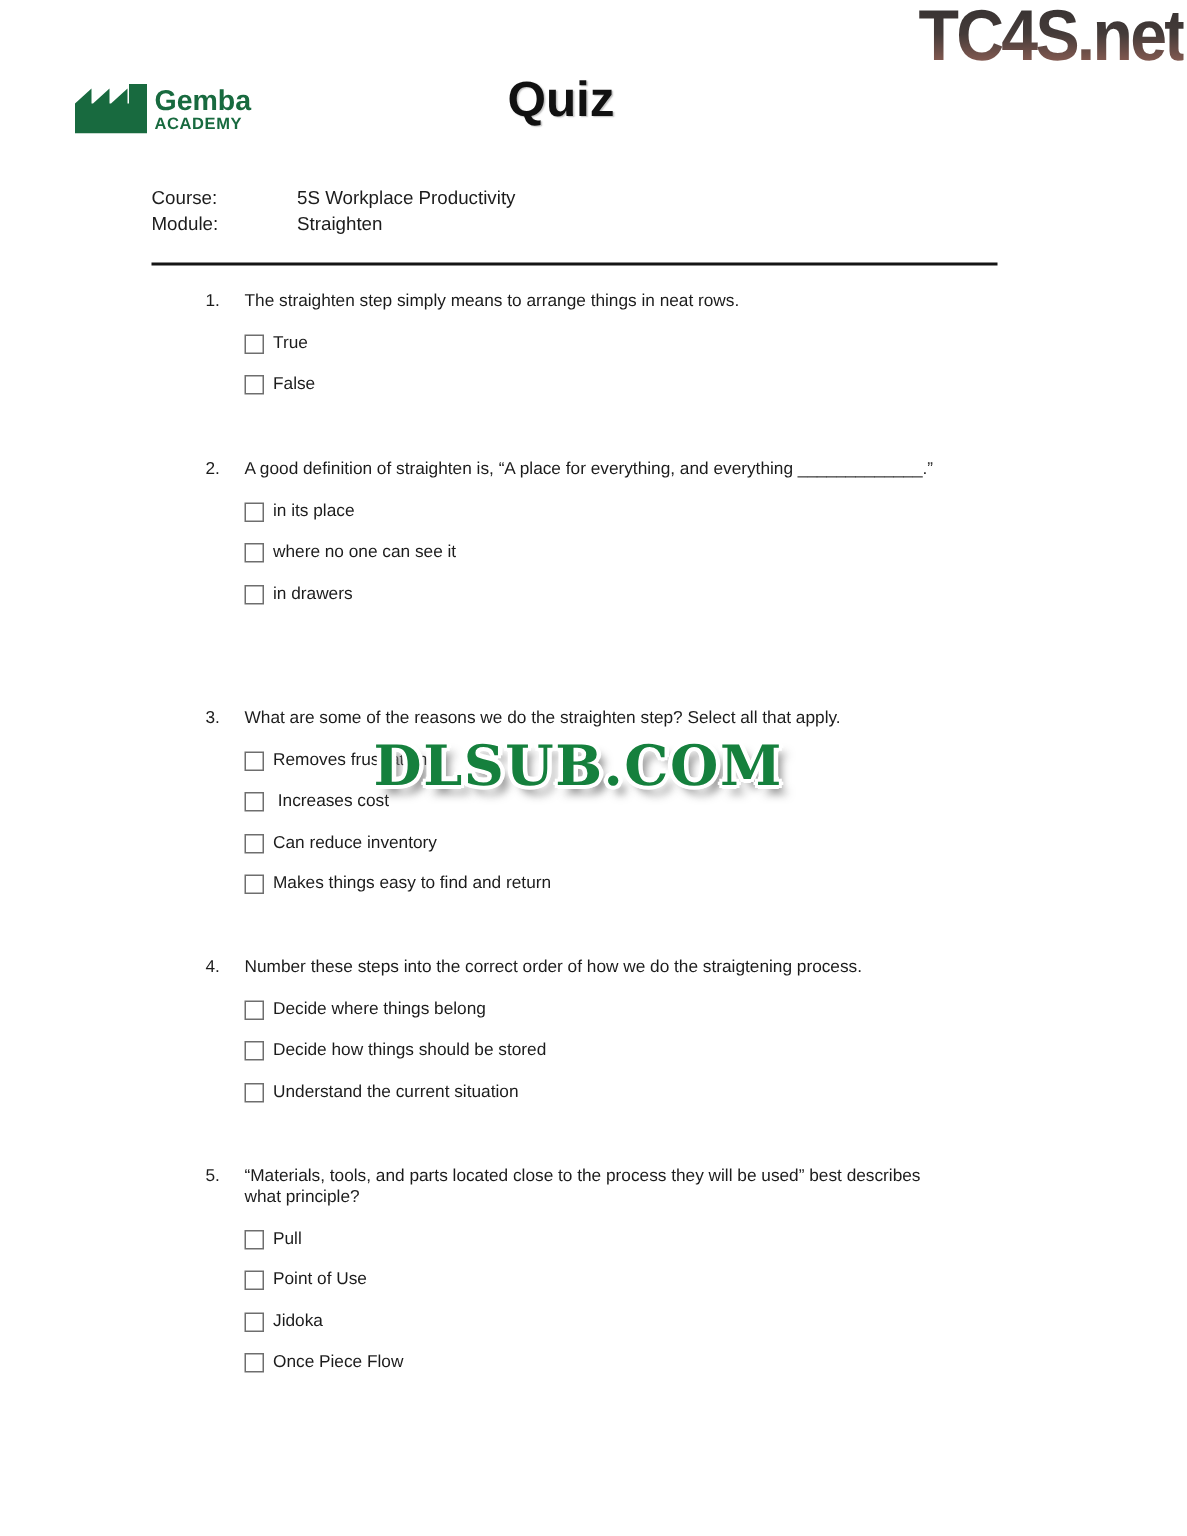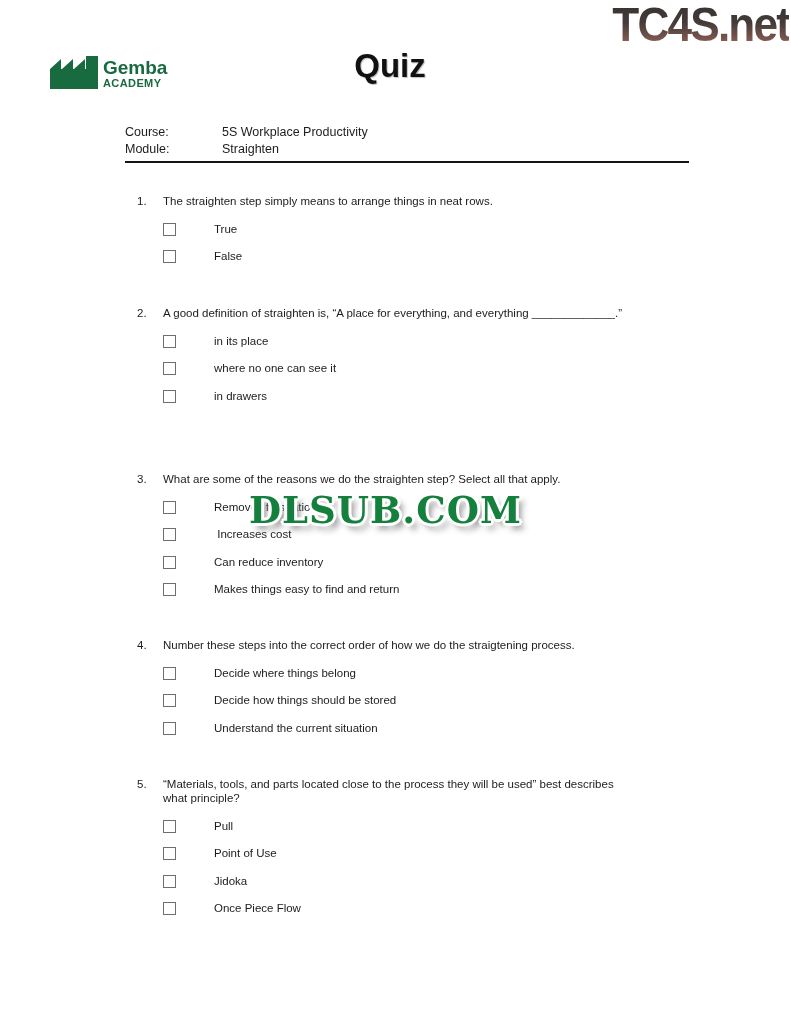--- a/index.html
+++ b/index.html
@@ -23,33 +23,32 @@
   .logo svg{display:block;}
   .logo-text{margin-left:5px;padding-top:3px;}
   .logo-brand{font-size:19px;font-weight:bold;color:#186a3f;line-height:18px;}
   .logo-sub{font-size:11px;font-weight:bold;color:#186a3f;letter-spacing:.4px;line-height:12px;}
 
   
   .title{
     position:absolute;left:0;top:47px;width:748px;text-align:center;
     font-size:33px;font-weight:bold;color:#111;
     text-shadow:1px 1px 1px rgba(0,0,0,.25);
-    padding-left:16px;
-  }
-
-  
-  .meta{position:absolute;left:125px;top:124px;width:564px;border-bottom:2px solid #151515;padding-bottom:3px;}
+  }
+
+  
+  .meta{position:absolute;left:101px;top:124px;width:564px;border-bottom:2px solid #151515;padding-bottom:17px;}
   .meta-row{display:flex;font-size:12.5px;line-height:17px;}
   .meta-label{width:97px;flex:none;}
 
   
   .question{position:absolute;left:137px;display:flex;}
   .q-num{width:26px;flex:none;font-size:11.5px;line-height:14px;}
   .q-text{font-size:11.5px;line-height:14px;max-width:540px;white-space:pre-wrap;}
-  .option{display:flex;align-items:center;margin-top:14.5px;height:13px;gap:32px;}
+  .option{display:flex;align-items:center;margin-top:14.5px;height:13px;}
   .checkbox{width:11px;height:11px;border:1px solid #6e6e6e;background:#fff;margin-right:6px;flex:none;}
   .opt-label{font-size:11.5px;line-height:13px;white-space:pre;}
   #q1{top:194px;} #q2{top:306px;} #q3{top:472px;} #q4{top:638px;} #q5{top:777px;}
 
   
   .wm-dlsub{
     position:absolute;left:249px;top:486px;
     font-family:"DejaVu Serif",serif;font-weight:bold;font-size:37px;line-height:48px;letter-spacing:1px;
     color:#15803d;
     text-shadow:

